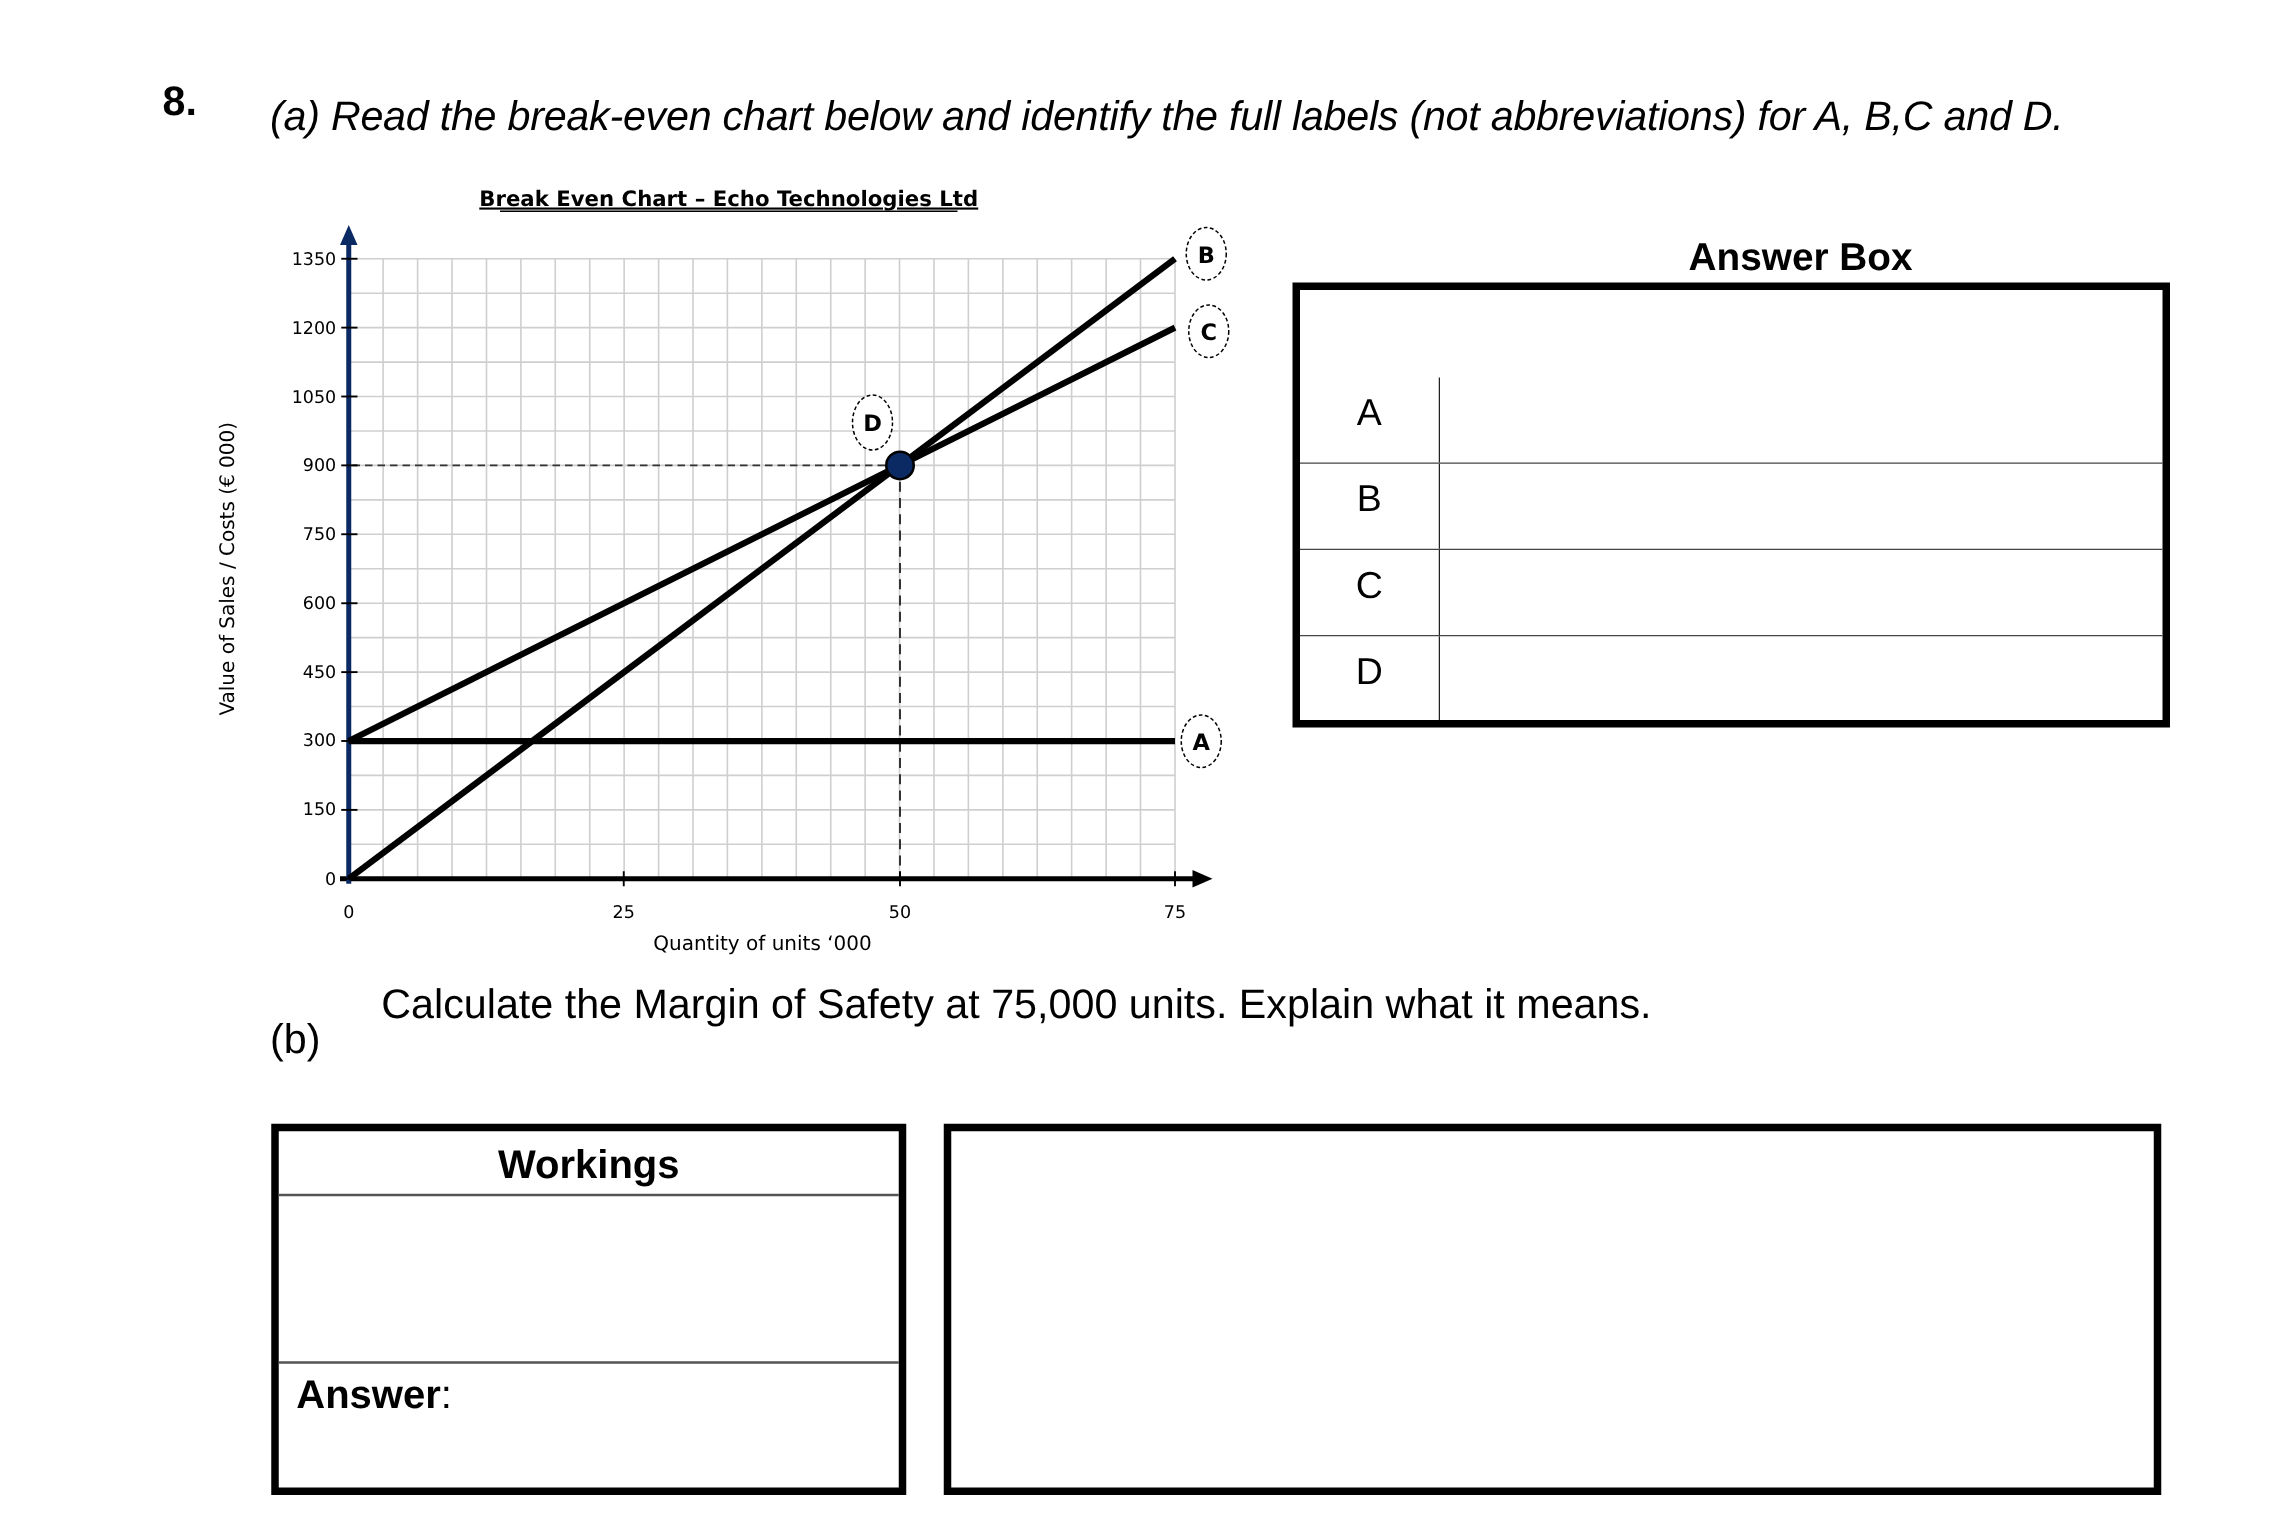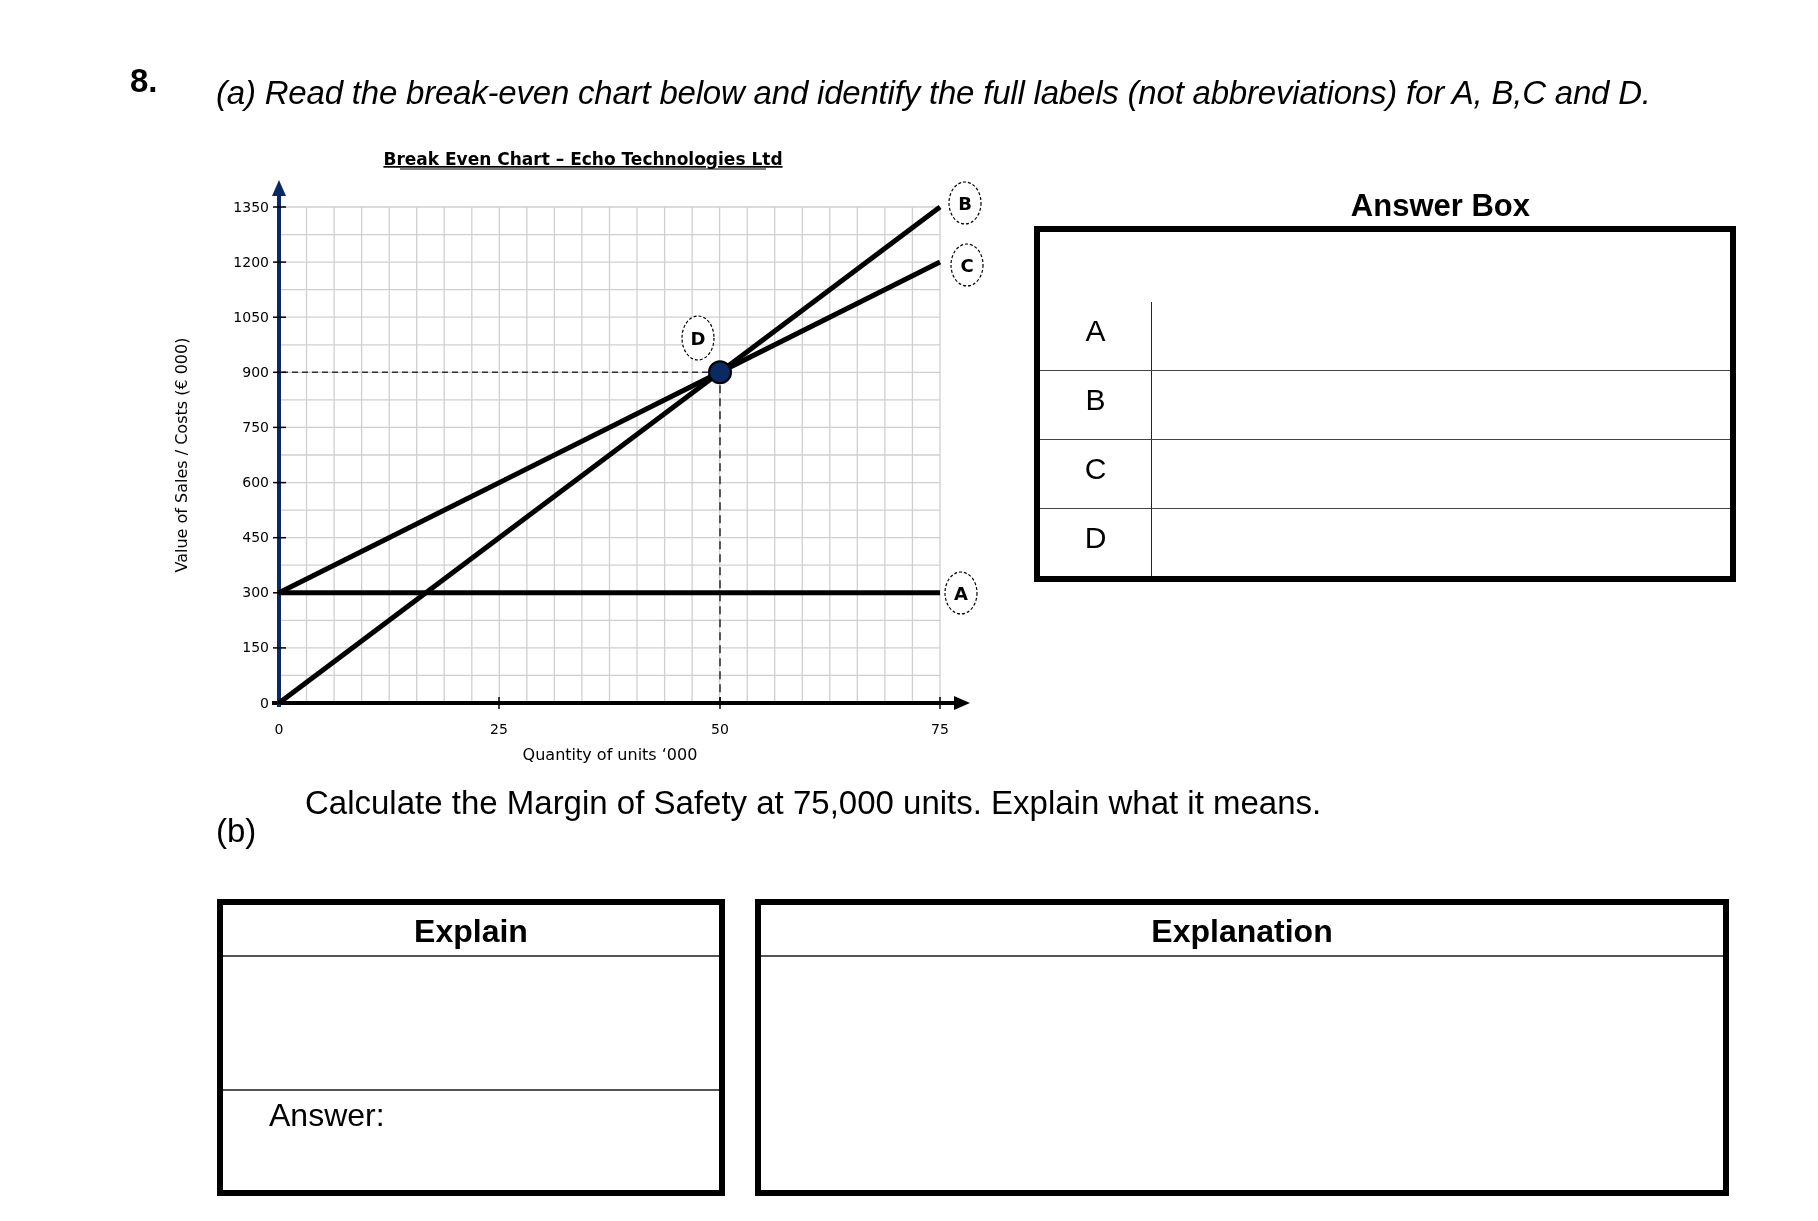--- a/index.html
+++ b/index.html
@@ -13,21 +13,21 @@
   .answer-title { left:1230px; top:188px; width:300px; text-align:right; font-size:31px; font-weight:bold; }
   .answer-table { position:absolute; left:1034px; top:226px; width:702px; height:356px; box-sizing:border-box; border:6px solid #000; }
   .answer-table .row { position:absolute; left:0; right:0; border-bottom:1.5px solid #444; box-sizing:border-box; }
   .answer-table .row:last-child { border-bottom:none; }
   .answer-table .cell-key { position:absolute; left:0; top:0; bottom:0; width:112px; border-right:1.5px solid #222; text-align:center; font-size:30px; box-sizing:border-box; padding-top:12px; }
   .answer-table .cell-val { position:absolute; left:112px; right:0; top:0; bottom:0; text-align:center; font-size:31px; font-weight:bold; padding-top:8px; }
   .hdr-key { background:#d9d9d9; }
   .box { position:absolute; border:6px solid #000; box-sizing:border-box; }
   .box .box-head { position:absolute; left:0; right:0; top:0; height:52px; border-bottom:2px solid #555; text-align:center; font-size:32px; font-weight:bold; line-height:52px; box-sizing:border-box; }
   .box .answer-row { position:absolute; left:0; right:0; border-top:2px solid #555; font-size:32px; padding-left:14px; padding-top:6px; box-sizing:border-box; }
-  .answer-row b { font-weight:normal;margin-left:32px; }
+  .answer-row b { font-weight:bold; }
   .chart-text { font-family:"DejaVu Sans", sans-serif; }
 </style>
 </head>
 <body>
 
 <div class="abs qnum">8.</div>
 <div class="abs qtext">(a) Read the break-even chart below and identify the full labels (not abbreviations) for A, B,C and D.</div>
 
 <svg class="chart-svg" width="1020" height="780" viewBox="0 0 1020 780">
 
@@ -171,23 +171,22 @@
   <div class="row" style="top:277px;height:67px;">
     <div class="cell-key">D</div>
     <div class="cell-val"></div>
   </div>
 </div>
 
 <div class="abs btext-label">(b)</div>
 <div class="abs btext">Calculate the Margin of Safety at 75,000 units. Explain what it means.</div>
 
 <div class="box" style="left:217px;top:899px;width:508px;height:297px;">
-  <div class="box-head">Explain</div>
+  <div class="box-head">Workings</div>
   <div style="position:absolute;left:0;right:0;top:52px;height:132px;"></div>
   <div class="answer-row" style="top:184px;bottom:0;">
     <b>Answer</b><span>:</span>
   </div>
 </div>
 
 <div class="box" style="left:755px;top:899px;width:974px;height:297px;">
-  <div class="box-head">Explanation</div>
   <div style="position:absolute;left:0;right:0;top:52px;bottom:0;"></div>
 </div>
 
 </body></html>

